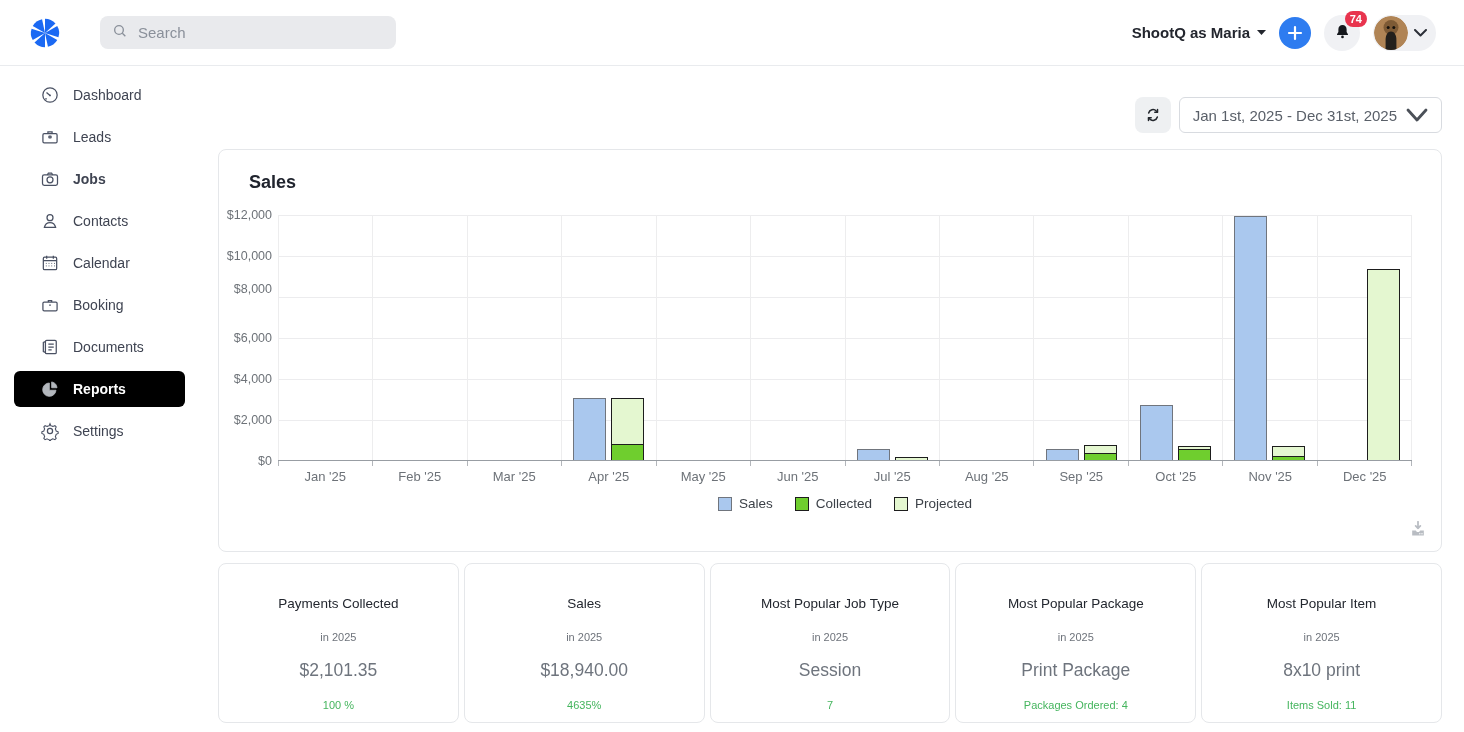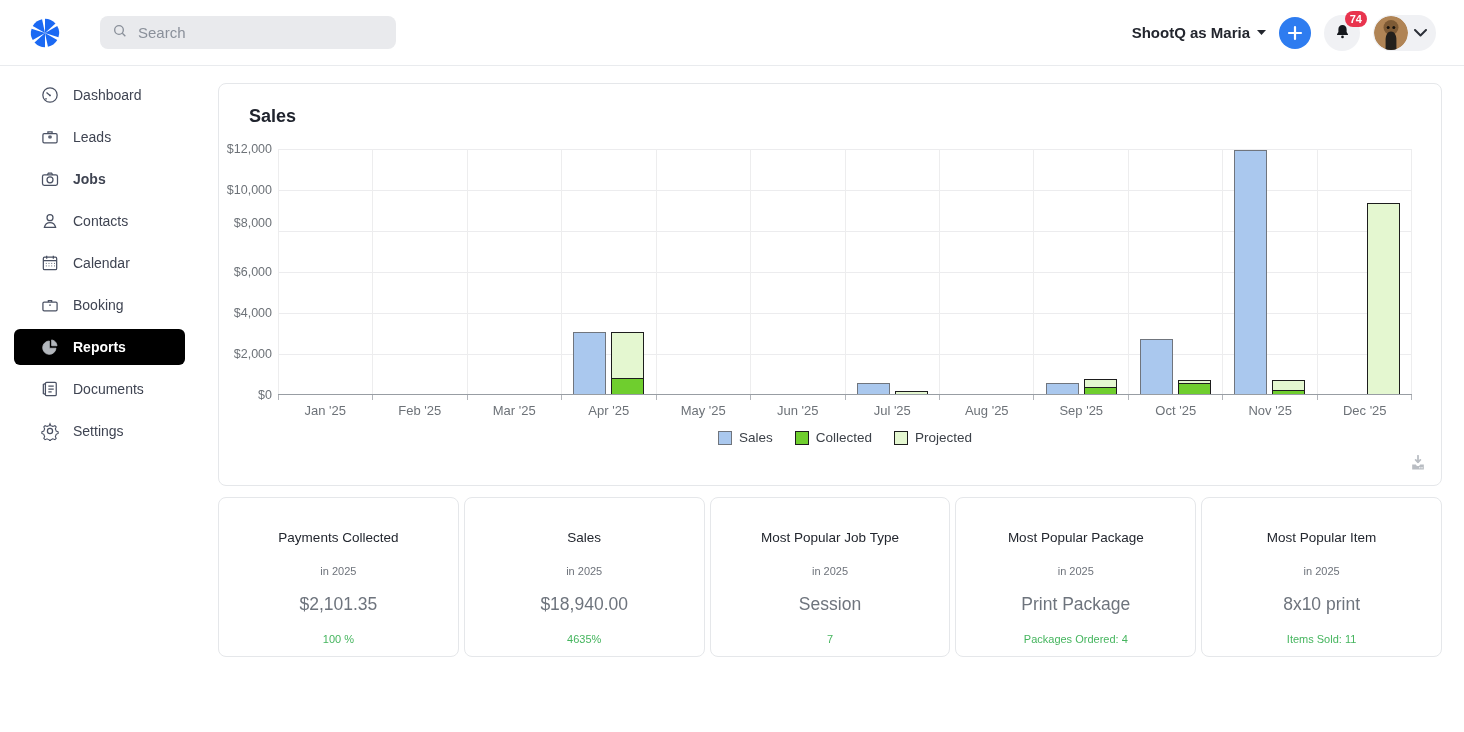--- a/index.html
+++ b/index.html
@@ -244,53 +244,69 @@
       <div class="sb-item">
         <span class="sb-ico">
           <svg viewBox="0 0 24 24" fill="none" stroke-width="1.5">
             <rect x="3.5" y="8.5" width="17" height="10.5" rx="1.5"></rect>
             <path d="M10 8.5V6.6h4v1.9"></path>
             <path d="M11 12h2"></path>
           </svg>
         </span>
         <span class="sb-label">Booking</span>
       </div>
+      <div class="sb-item">
+        <span class="sb-ico">
+          <svg viewBox="0 0 24 24" fill="none" stroke-width="1.5">
+            <rect x="6.5" y="4" width="13" height="16" rx="1.5"></rect>
+            <path d="M6.5 5.5 4 6.5v11l2.5 1"></path>
+            <path d="M10 8.5h6.5M10 12h6.5M10 15.5h4"></path>
+          </svg>
+        </span>
+        <span class="sb-label">Documents</span>
+      </div>
       <div class="sb-item active">
         <span class="sb-ico">
           <svg viewBox="0 0 24 24" stroke="none">
             <path d="M11.2 4.8a8 8 0 1 0 8 8.7h-8z" fill="#b3b7bd"></path>
             <path d="M14 3.5a8 8 0 0 1 6.4 7h-6.4z" fill="#b3b7bd"></path>
           </svg>
         </span>
         <span class="sb-label">Reports</span>
       </div>
       <div class="sb-item">
         <span class="sb-ico">
           <svg viewBox="0 0 24 24" fill="none" stroke-width="1.5">
-            <rect x="6.5" y="4" width="13" height="16" rx="1.5"></rect>
-            <path d="M6.5 5.5 4 6.5v11l2.5 1"></path>
-            <path d="M10 8.5h6.5M10 12h6.5M10 15.5h4"></path>
-          </svg>
-        </span>
-        <span class="sb-label">Documents</span>
-      </div>
-      <div class="sb-item">
-        <span class="sb-ico">
-          <svg viewBox="0 0 24 24" fill="none" stroke-width="1.5">
             <circle cx="12" cy="12" r="3.1"></circle>
             <path d="M12 3.2l1 2.4a6.6 6.6 0 0 1 2.5 1l2.4-1 1.5 1.5-1 2.4c.5.8.8 1.6 1 2.5l2.4 1v2l-2.4 1c-.2.9-.5 1.7-1 2.5l1 2.4-1.5 1.5-2.4-1c-.8.5-1.6.8-2.5 1l-1 2.4h-0l-1-2.4a6.6 6.6 0 0 1-2.5-1l-2.4 1-1.5-1.5 1-2.4c-.5-.8-.8-1.6-1-2.5l-2.4-1v-2l2.4-1c.2-.9.5-1.7 1-2.5l-1-2.4 1.5-1.5 2.4 1c.8-.5 1.6-.8 2.5-1l1-2.4z" stroke-width="1.3"></path>
           </svg>
         </span>
         <span class="sb-label">Settings</span>
       </div>
     </nav>
 </aside>
 
 <main class="main">
 
+  <div class="controls-row">
+    <button class="refresh-btn">
+      <svg width="18" height="18" viewBox="0 0 24 24" fill="none" stroke="#22262c" stroke-width="2" stroke-linecap="round" stroke-linejoin="round">
+        <path d="M6.2 9.3a6.1 6.1 0 0 1 10.2-2.7l1.5 1.4"></path>
+        <path d="M18 4.6v3.6h-3.6"></path>
+        <path d="M17.8 14.7a6.1 6.1 0 0 1-10.2 2.7l-1.5-1.4"></path>
+        <path d="M6 19.4v-3.6h3.6"></path>
+      </svg>
+    </button>
+    <div class="daterange">
+      <span>Jan 1st, 2025 - Dec 31st, 2025</span>
+      <svg width="22" height="15" viewBox="0 0 22 15" fill="none" stroke="#4b5058" stroke-width="2.8" stroke-linecap="round" stroke-linejoin="round">
+        <path d="M2 2l9 10 9-10"></path>
+      </svg>
+    </div>
+  </div>
 
   <section class="chart-card">
     <h2 class="chart-title">Sales</h2>
     <div class="chart-body">
       <div class="ylabels" id="ylabels">
           <span class="ylabel" style="top: -7px;">$12,000</span>
           <span class="ylabel" style="top: 34px;">$10,000</span>
           <span class="ylabel" style="top: 67px;">$8,000</span>
           <span class="ylabel" style="top: 116px;">$6,000</span>
           <span class="ylabel" style="top: 157px;">$4,000</span>

